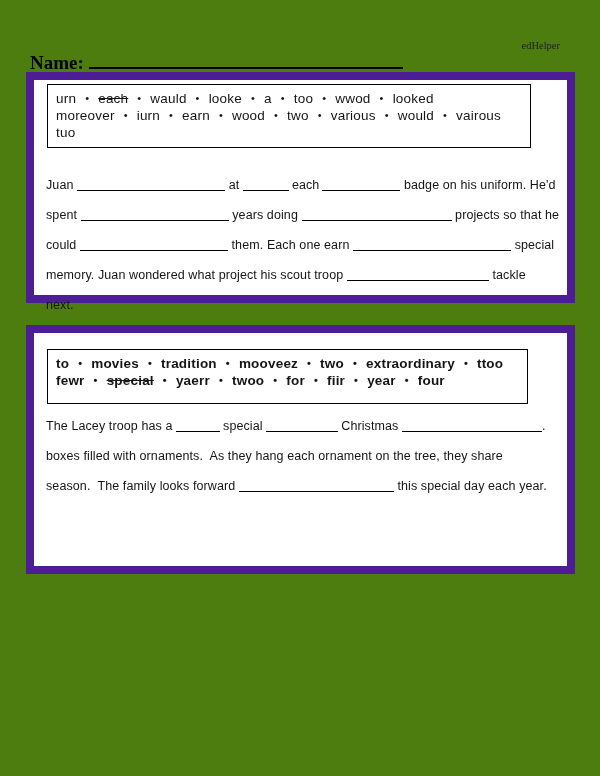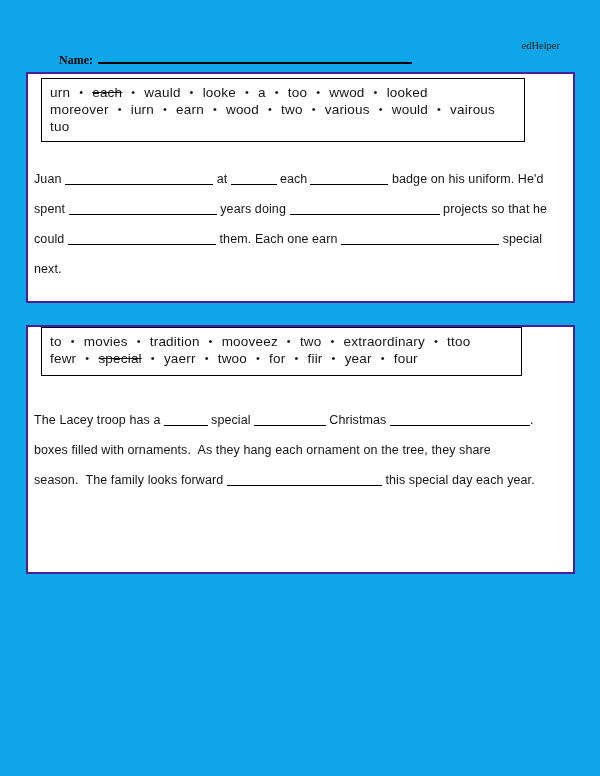--- a/index.html
+++ b/index.html
@@ -2,60 +2,60 @@
 <html><head>
 <meta charset="utf-8">
 <style>
   * { margin:0; padding:0; box-sizing:border-box; }
   html,body { background:#fff; }
   body {
     width:600px; height:776px;
     font-family:"Liberation Sans", sans-serif;
     color:#151515;
   }
-  .page { position:relative; width:600px; height:776px; background:#0ea5e9; overflow:hidden; }
+  .page { position:relative; width:600px; height:776px; background:#4d7c0f; overflow:hidden; }
 
   .brand {
     position:absolute; top:40px; right:40px;
     font-family:"Liberation Serif", serif;
     font-size:10.5px; color:#222;
   }
 
   .name-row {
     position:absolute; left:30px; top:52px;
     font-family:"Liberation Serif", serif;
-    font-size:12px; font-weight:bold; color:#000;margin-left:29px;
+    font-size:19px; font-weight:bold; color:#000;
   }
   .name-line {
     display:inline-block; width:314px; height:12px;
     border-bottom:2px solid #000; margin-left:5px;
   }
 
   .exbox {
     position:absolute; left:26px; width:549px;
-    border:2px solid #4c1d95; background:#fff;
+    border:8px solid #4c1d95; background:#fff;
   }
   .box1 { top:72px;  height:231px; }
   .box2 { top:325px; height:249px; }
 
   .bank {
     position:absolute; left:13px;
     border:1.5px solid #000;
     padding:5px 8px;
     font-size:13.5px; line-height:17px;
     letter-spacing:0.2px;
     white-space:nowrap; overflow:hidden;
   }
   .bank1 { top:4px; width:484px; height:64px; }
-  .bank2 { top:0; width:481px; height:49px; }
+  .bank2 { top:16px; width:481px; height:55px;font-weight:bold; }
   .bank-line { height:17px; }
   .bullet { display:inline-block; margin:0 9px; font-size:11px; vertical-align:1px; }
   .bword.struck { text-decoration:line-through; }
 
-  .para { position:absolute; left:6px; right:6px; font-size:12.5px; letter-spacing:0.1px; }
+  .para { position:absolute; left:12px; right:6px; font-size:12.5px; letter-spacing:0.1px; }
   .para1 { top:90px; }
   .para2 { top:78px; }
   .pline { height:30px; line-height:30px; white-space:pre; }
 
   .blank {
     display:inline-block; height:12px;
     border-bottom:1.5px solid #000;
     vertical-align:-2px;
   }
   .answer { display:inline-block; padding:0 3px; }
@@ -74,20 +74,21 @@
   <div class="exbox box1">
     <div class="bank bank1">
         <div class="bank-line"><span class="bword">urn</span><span class="bullet">•</span><span class="bword struck">each</span><span class="bullet">•</span><span class="bword">wauld</span><span class="bullet">•</span><span class="bword">looke</span><span class="bullet">•</span><span class="bword">a</span><span class="bullet">•</span><span class="bword">too</span><span class="bullet">•</span><span class="bword">wwod</span><span class="bullet">•</span><span class="bword">looked</span></div>
         <div class="bank-line"><span class="bword">moreover</span><span class="bullet">•</span><span class="bword">iurn</span><span class="bullet">•</span><span class="bword">earn</span><span class="bullet">•</span><span class="bword">wood</span><span class="bullet">•</span><span class="bword">two</span><span class="bullet">•</span><span class="bword">various</span><span class="bullet">•</span><span class="bword">would</span><span class="bullet">•</span><span class="bword">vairous</span></div>
         <div class="bank-line"><span class="bword">tuo</span></div>
       </div>
     <div class="para para1">
         <div class="pline"><span>Juan </span><span class="blank" style="width: 148px;"></span><span> at </span><span class="blank" style="width: 46px;"></span><span class="answer">each</span><span class="blank" style="width: 78px;"></span><span> badge on his uniform. He'd</span></div>
         <div class="pline"><span>spent </span><span class="blank" style="width: 148px;"></span><span> years doing </span><span class="blank" style="width: 150px;"></span><span> projects so that he</span></div>
         <div class="pline"><span>could </span><span class="blank" style="width: 148px;"></span><span> them. Each one earn </span><span class="blank" style="width: 158px;"></span><span> special</span></div>
+        <div class="pline"><span>memory. Juan wondered what project his scout troop </span><span class="blank" style="width: 142px;"></span><span> tackle</span></div>
         <div class="pline"><span>next.</span></div>
       </div>
   </div>
 
   <div class="exbox box2">
     <div class="bank bank2">
         <div class="bank-line"><span class="bword">to</span><span class="bullet">•</span><span class="bword">movies</span><span class="bullet">•</span><span class="bword">tradition</span><span class="bullet">•</span><span class="bword">mooveez</span><span class="bullet">•</span><span class="bword">two</span><span class="bullet">•</span><span class="bword">extraordinary</span><span class="bullet">•</span><span class="bword">ttoo</span></div>
         <div class="bank-line"><span class="bword">fewr</span><span class="bullet">•</span><span class="bword struck">special</span><span class="bullet">•</span><span class="bword">yaerr</span><span class="bullet">•</span><span class="bword">twoo</span><span class="bullet">•</span><span class="bword">for</span><span class="bullet">•</span><span class="bword">fiir</span><span class="bullet">•</span><span class="bword">year</span><span class="bullet">•</span><span class="bword">four</span></div>
       </div>
     <div class="para para2">

